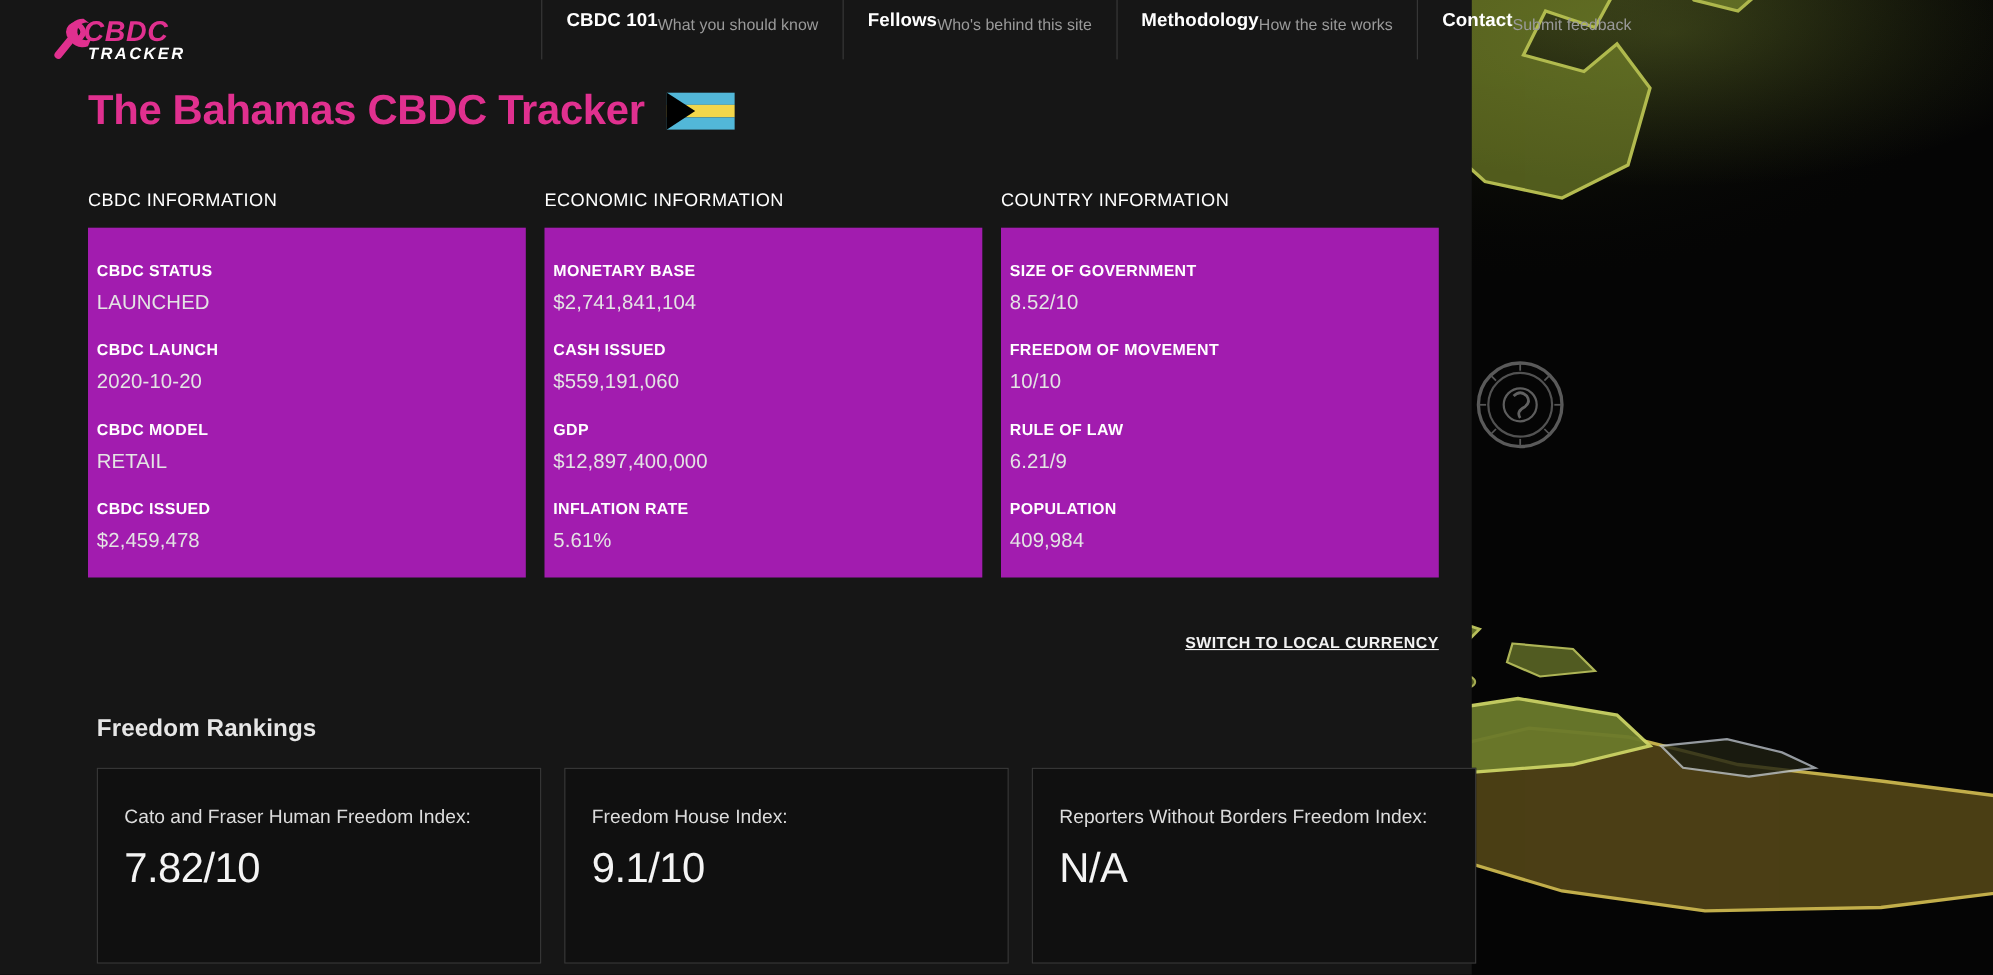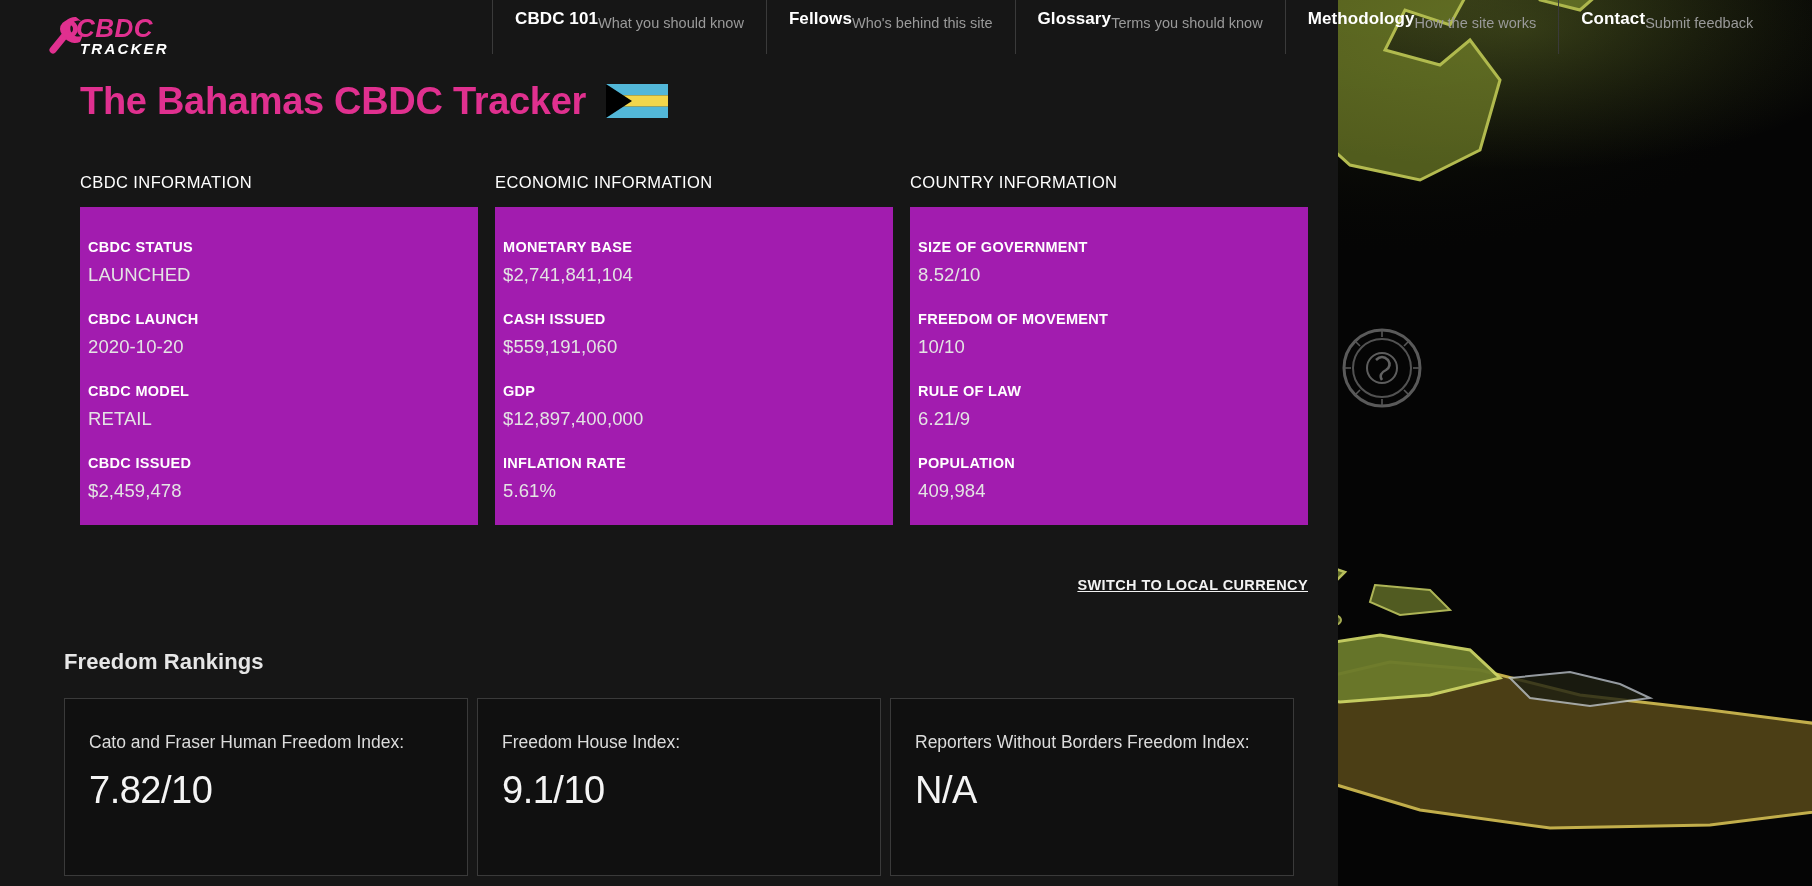--- a/index.html
+++ b/index.html
@@ -169,35 +169,35 @@
     color: #f2f2f2;
     text-decoration: underline;
     letter-spacing: 0.4px;
     cursor: pointer;
     display: inline-block;
   }
 
   
   #freedom-section {
     position: absolute;
-    left: 64px; top: 648px;
+    left: 88px; top: 648px;
     width: 1228px;
     z-index: 5;
   }
   #freedom-heading {
     font-size: 22px;
     color: #e6e6e6;
     line-height: 28px;
     margin-bottom: 22px;
     letter-spacing: 0.1px;
   }
   #freedom-cards {
     display: grid;
     grid-template-columns: 404px 404px 404px;
-    column-gap: 9px;
+    column-gap: 21px;
   }
   .freedom-card {
     background: #101010;
     border: 1px solid #3a3a3a;
     padding: 30px 24px 28px 24px;
     min-height: 178px;
   }
   .freedom-label {
     font-size: 17.5px;
     color: #dcdcdc;
@@ -305,24 +305,20 @@
     <div class="nav-item">
       <span class="nav-title">CBDC 101</span>
       <span class="nav-sub">What you should know</span>
     </div>
 
     <div class="nav-item">
       <span class="nav-title">Fellows</span>
       <span class="nav-sub">Who's behind this site</span>
     </div>
 
-    <div class="nav-item">
-      <span class="nav-title">Glossary</span>
-      <span class="nav-sub">Terms you should know</span>
-    </div>
 
     <div class="nav-item">
       <span class="nav-title">Methodology</span>
       <span class="nav-sub">How the site works</span>
     </div>
 
     <div class="nav-item">
       <span class="nav-title">Contact</span>
       <span class="nav-sub">Submit feedback</span>
     </div>

